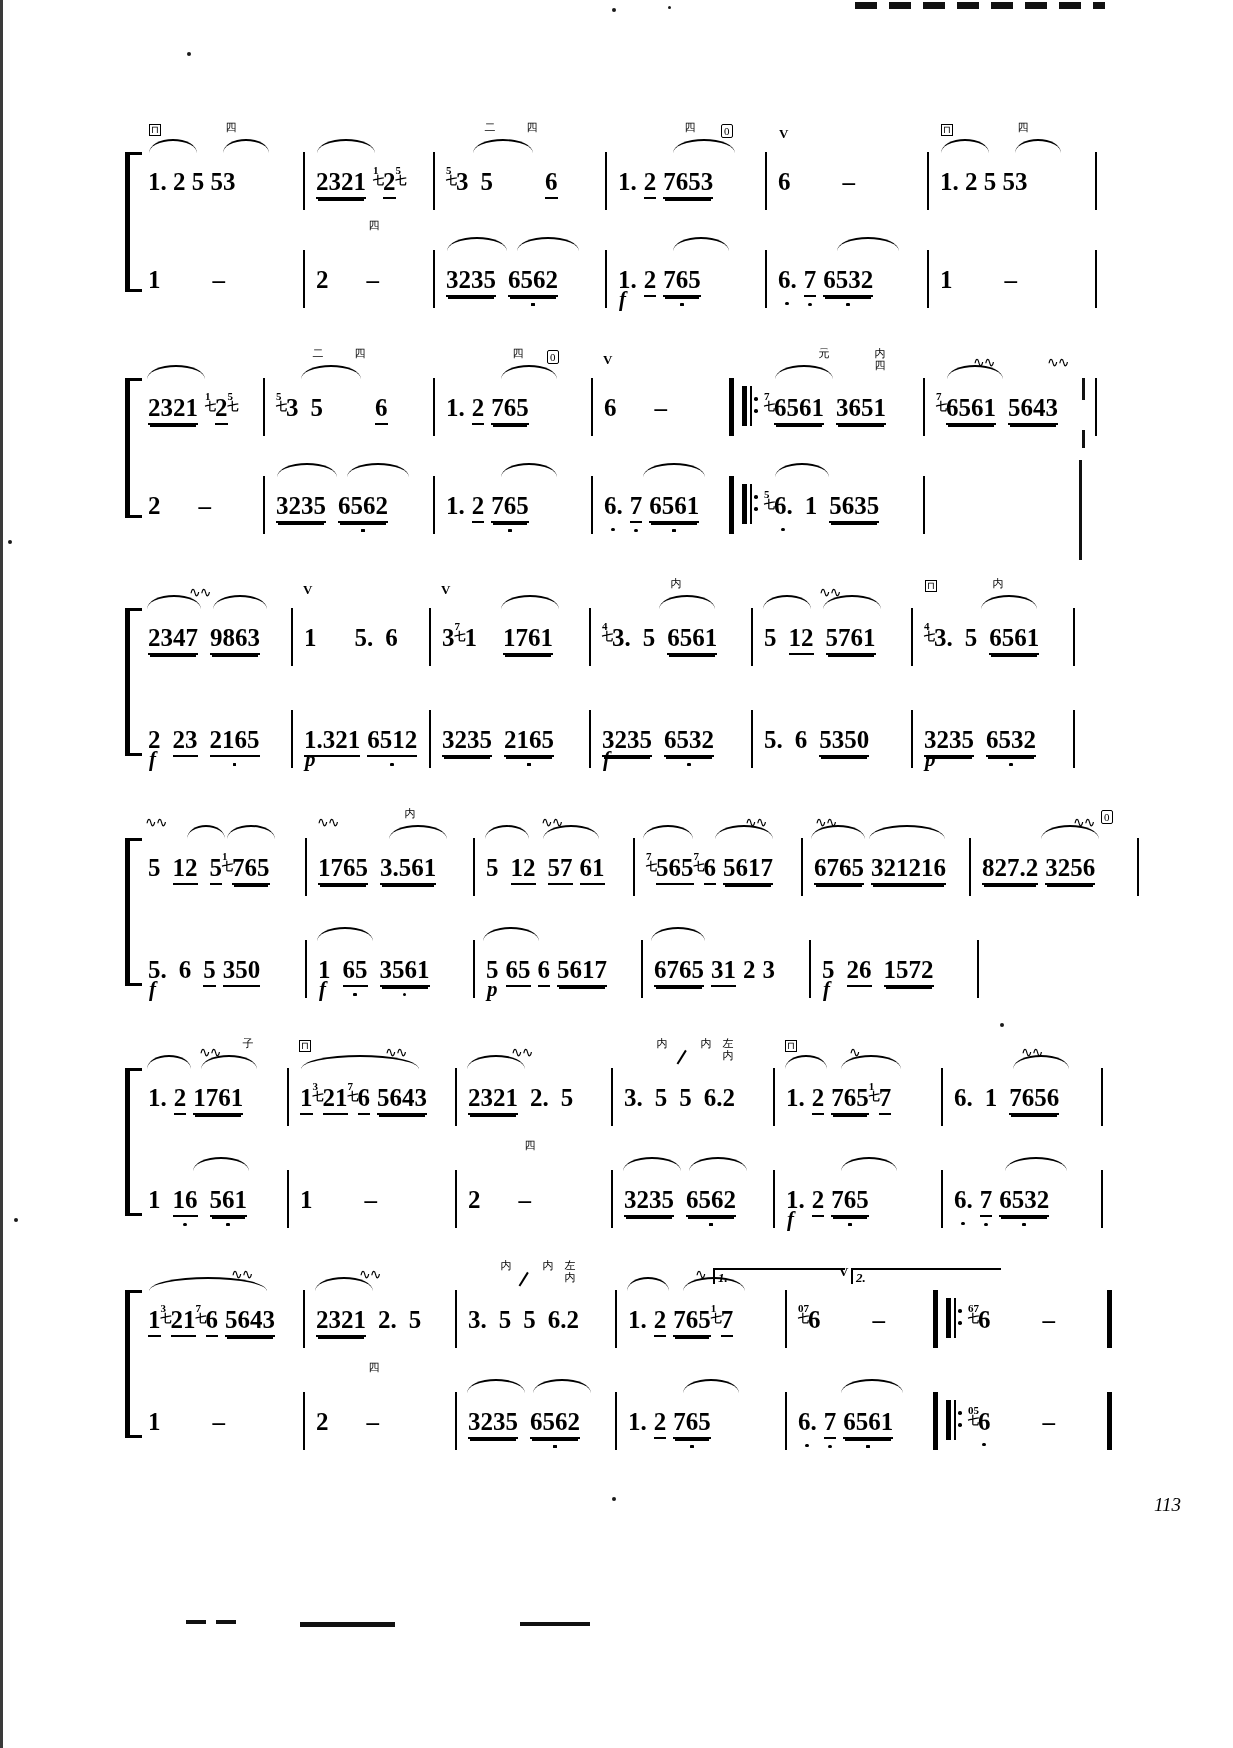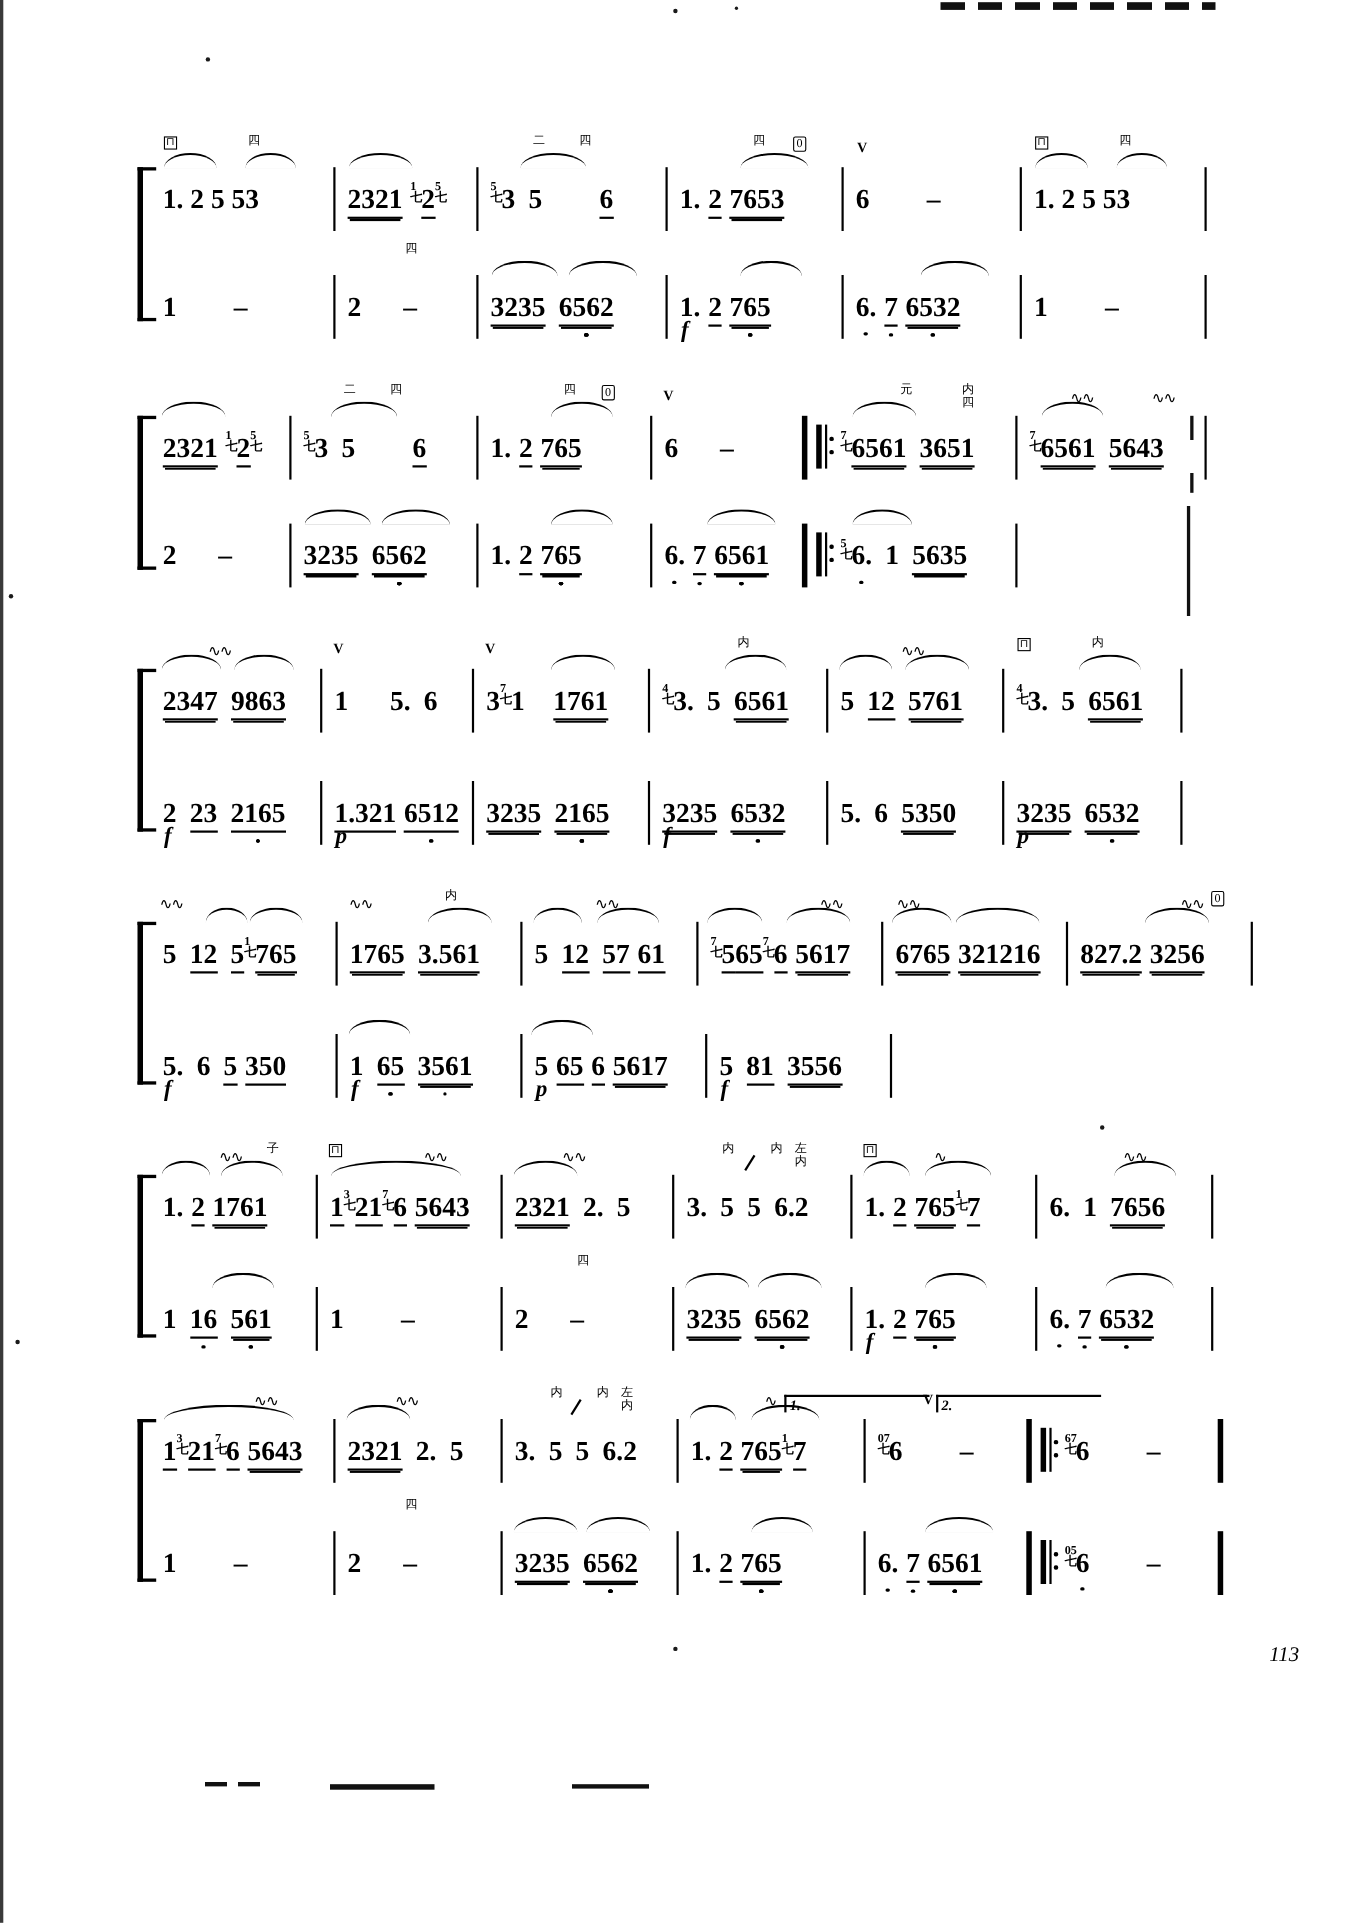--- a/index.html
+++ b/index.html
@@ -487,22 +487,26 @@
       <div class="dyn">f</div>
       <div class="slur" style="left:6px;width:56px;"></div>
       <div class="notes"><span class="n">1</span><span class="sp"></span><span class="n beam1"><span class="dotu">6</span><span class="dotu">5</span></span><span class="sp"></span><span class="n beam2">35<span class="dotu">6</span>1</span></div>
     </div>
     <div class="measure" style="width:148px;">
       <div class="dyn">p</div>
       <div class="slur" style="left:4px;width:56px;"></div>
       <div class="notes"><span class="n">5</span><span class="sp-s"></span><span class="n beam1">65</span><span class="sp-s"></span><span class="n beam1">6</span><span class="sp-s"></span><span class="n beam2">5617</span></div>
     </div>
     <div class="measure" style="width:148px;">
+      <div class="slur" style="left:4px;width:54px;"></div>
+      <div class="notes"><span class="n beam2">6765</span><span class="sp-s"></span><span class="n beam1">31</span><span class="sp-s"></span><span class="n">2</span><span class="sp-s"></span><span class="n">3</span></div>
+    </div>
+    <div class="measure" style="width:148px;">
       <div class="dyn">f</div>
-      <div class="notes"><span class="n">5</span><span class="sp"></span><span class="n beam1">81</span><span class="sp"></span><span class="n beam2">3556</span></div>
+      <div class="notes"><span class="n">5</span><span class="sp"></span><span class="n beam1">26</span><span class="sp"></span><span class="n beam2">1572</span></div>
     </div>
   </div>
 </div>
 
 <div class="system" style="top:1068px;height:148px;">
   <div class="brace"></div>
 
   <div class="stave">
     <div class="measure" style="width:132px;">
       <div class="orn" style="left:58px;">∿∿</div>

